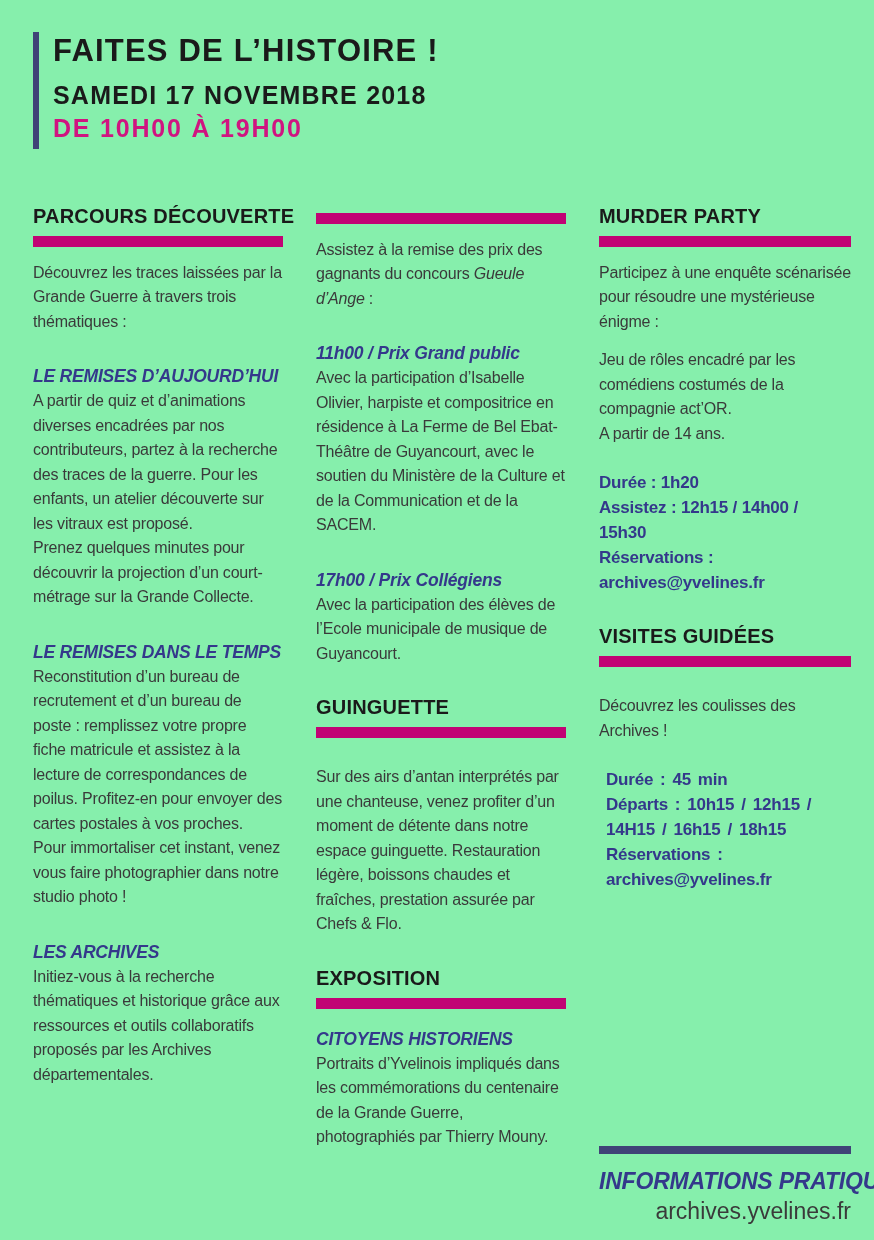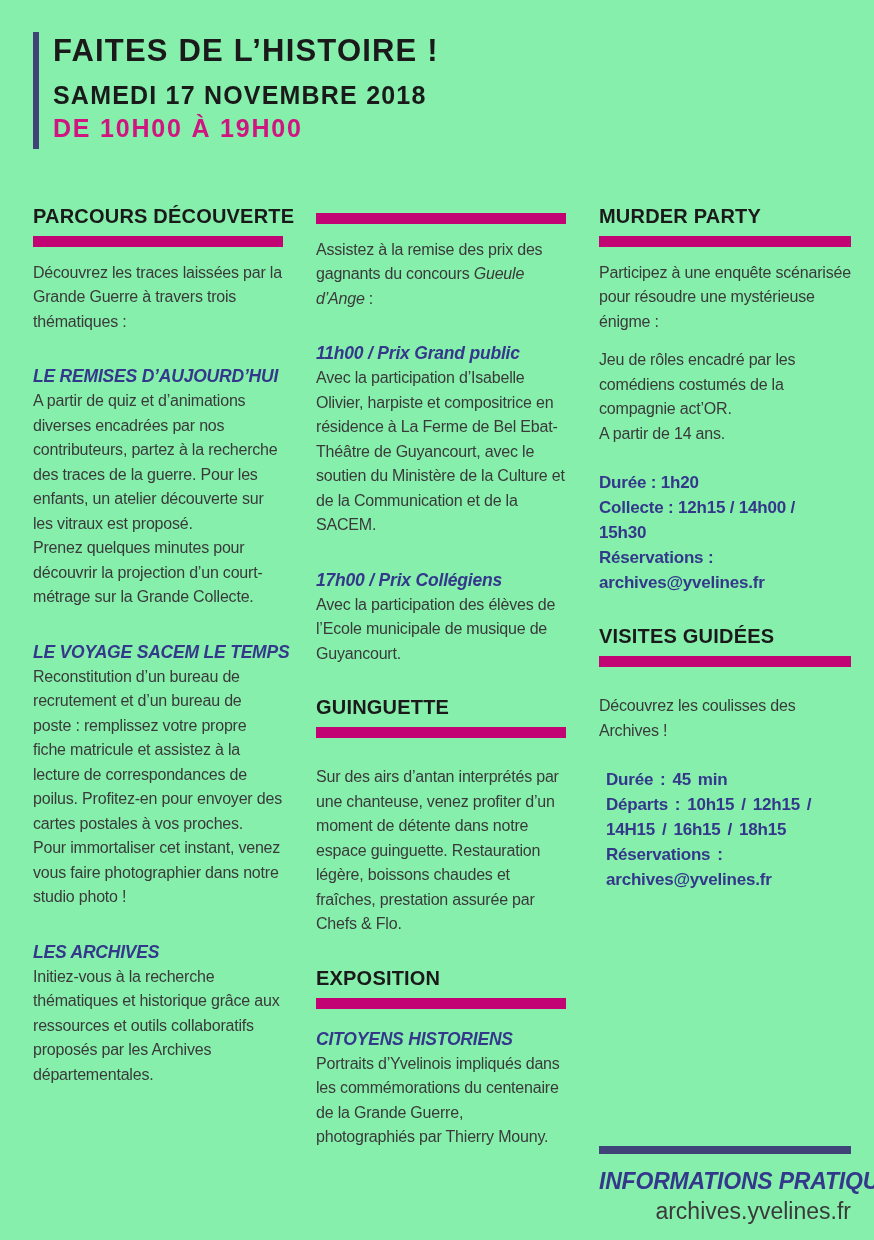--- a/index.html
+++ b/index.html
@@ -61,21 +61,21 @@
 
     <section class="col">
       <h2 class="sec">PARCOURS DÉCOUVERTE</h2>
       <div class="rule"></div>
       <p class="body intro">Découvrez les traces laissées par la Grande Guerre à travers trois thématiques :</p>
 
       <h3 class="sub">LE REMISES D’AUJOURD’HUI</h3>
       <p class="body">A partir de quiz et d’animations diverses encadrées par nos contributeurs, partez à la recherche des traces de la guerre. Pour les enfants, un atelier découverte sur les vitraux est proposé.
 Prenez quelques minutes pour découvrir la projection d’un court-métrage sur la Grande Collecte.</p>
 
-      <h3 class="sub">LE VOYAGE SACEM LE TEMPS</h3>
+      <h3 class="sub">LE REMISES DANS LE TEMPS</h3>
       <p class="body">Reconstitution d’un bureau de recrutement et d’un bureau de poste : remplissez votre propre fiche matricule et assistez à la lecture de correspondances de poilus. Profitez-en pour envoyer des cartes postales à vos proches.
 Pour immortaliser cet instant, venez vous faire photographier dans notre studio photo !</p>
 
       <h3 class="sub">LES ARCHIVES</h3>
       <p class="body">Initiez-vous à la recherche thématiques et historique grâce aux ressources et outils collaboratifs proposés par les Archives départementales.</p>
     </section>
 
     <section class="col">
       <div class="rule"></div>
       <p class="body intro"><span>Assistez à la remise des prix des gagnants du concours </span><span class="it">Gueule d’Ange</span><span> :</span></p>
@@ -96,21 +96,21 @@
       <p class="body">Portraits d’Yvelinois impliqués dans les commémorations du centenaire de la Grande Guerre, photographiés par Thierry Mouny.</p>
     </section>
 
     <section class="col">
       <h2 class="sec">MURDER PARTY</h2>
       <div class="rule"></div>
       <p class="body intro">Participez à une enquête scénarisée pour résoudre une mystérieuse énigme :</p>
       <p class="body intro">Jeu de rôles encadré par les comédiens costumés de la compagnie act’OR.
 A partir de 14 ans.</p>
       <p class="info"><span>Durée : 1h20
-Collecte : 12h15 / 14h00 /
+Assistez : 12h15 / 14h00 /
 15h30
 Réservations :
 </span><a href="#" class="email">archives@yvelines.fr</a></p>
 
       <h2 class="sec later">VISITES GUIDÉES</h2>
       <div class="rule"></div>
       <p class="body after-rule">Découvrez les coulisses des Archives !</p>
       <p class="info info-wide"><span>Durée : 45 min
 Départs : 10h15 / 12h15 /
 14H15 / 16h15 / 18h15

